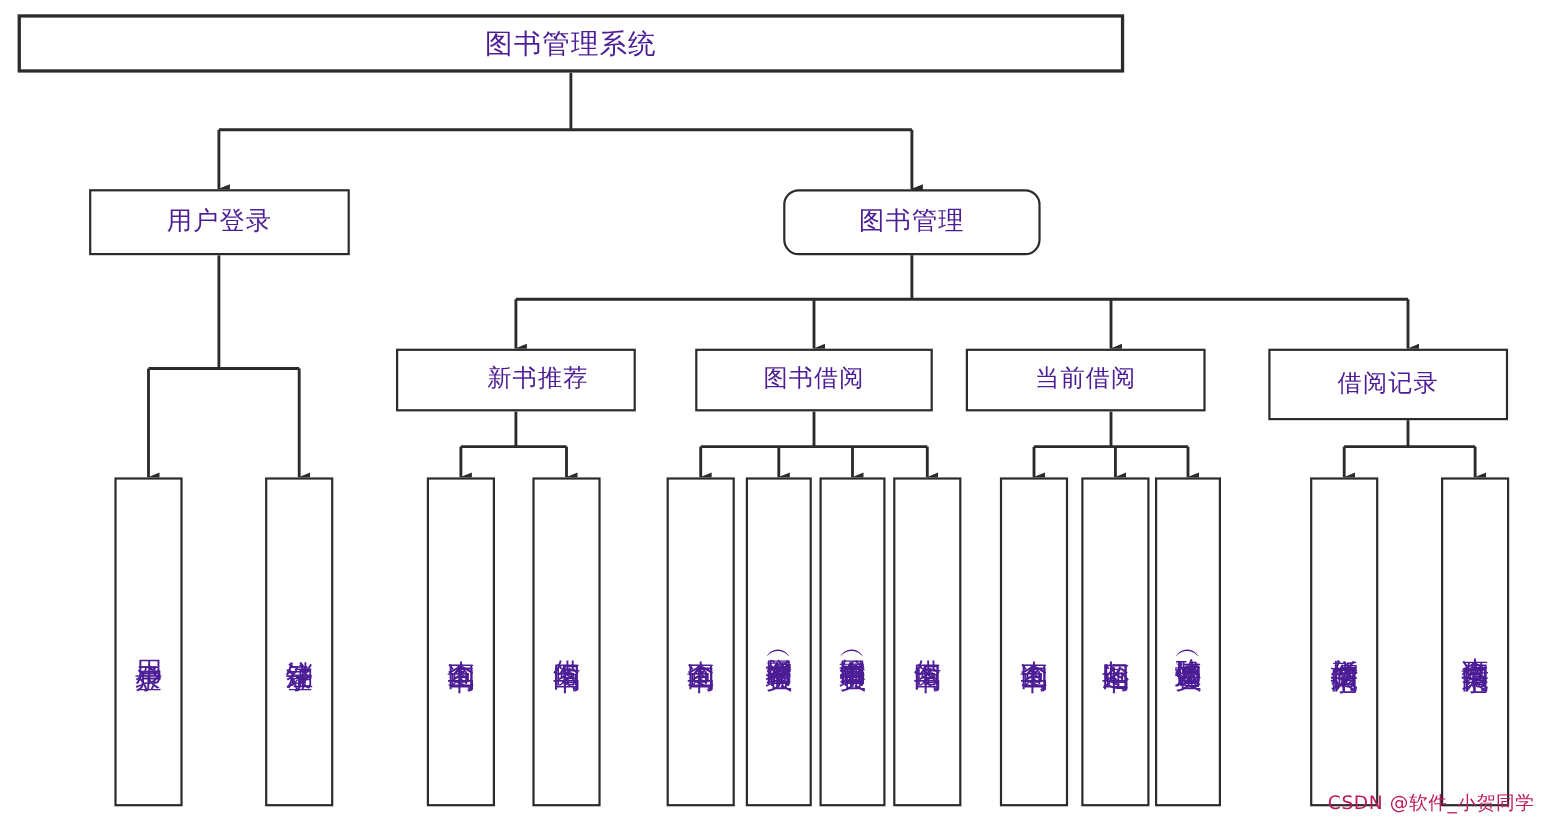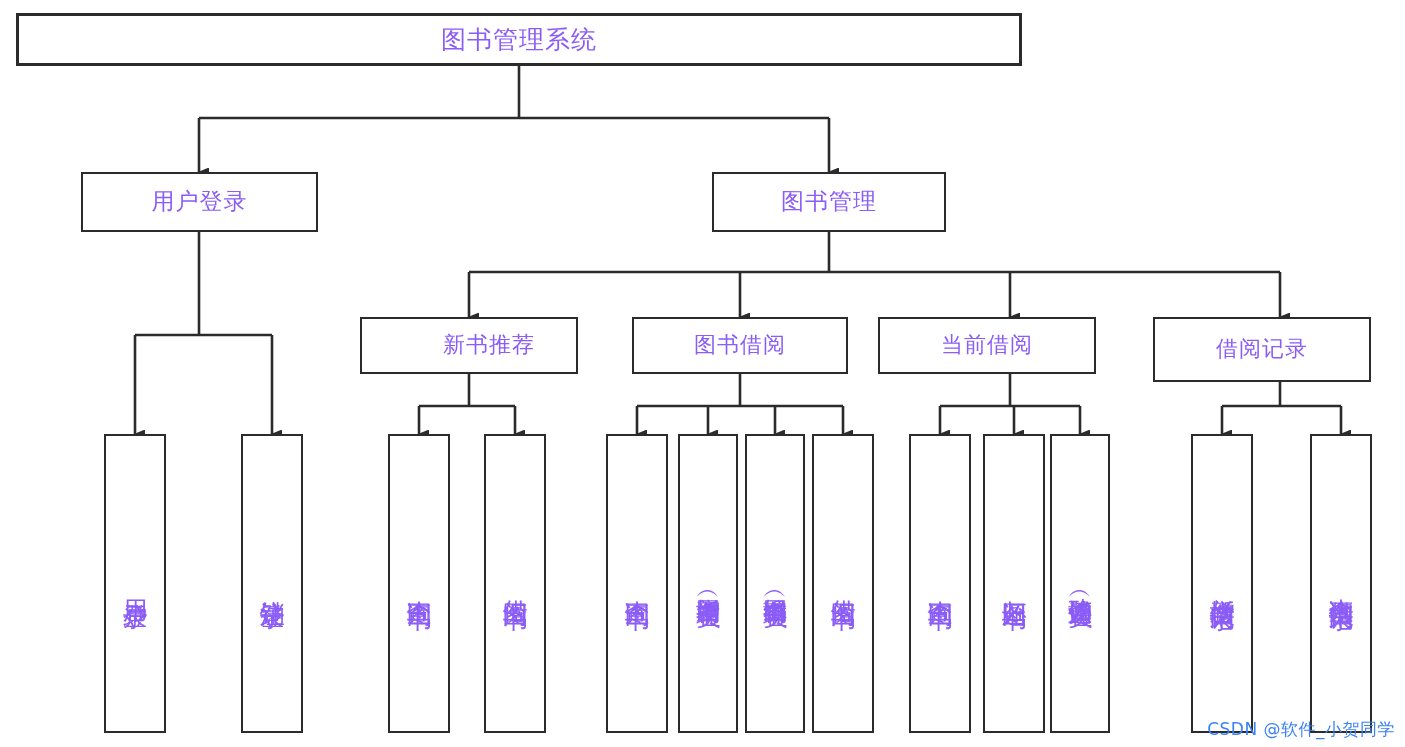--- a/index.html
+++ b/index.html
@@ -27,21 +27,21 @@
     pointer-events: none;
   }
   .node {
     position: absolute;
     box-sizing: border-box;
     background: #ffffff;
     border: 2.5px solid #2b2b2b;
     display: flex;
     align-items: center;
     justify-content: center;
-    color: #8b5cf6;
+    color: #4c1d95;
   }
   .node.level-0 {
     border-width: 3px;
   }
   .node-label {
     display: block;
     text-align: center;
     line-height: 1.12;
     letter-spacing: 1px;
     white-space: nowrap;
@@ -65,21 +65,21 @@
   }
   .node.leaf.long .node-label {
     font-size: 24px;
     letter-spacing: 1px;
   }
   .watermark {
     position: absolute;
     right: 10px;
     bottom: 6px;
     font-size: 17px;
-    color: #3b82f6;
+    color: #be185d;
     letter-spacing: 0.5px;
     white-space: nowrap;
     user-select: none;
   }
 </style>
 </head>
 <body>
 
 <div id="diagram-root">
 
@@ -126,21 +126,21 @@
       </g>
   </svg>
 
   <div id="node-layer">
       <div class="node level-0" style="left: 16px; top: 13px; width: 1006px; height: 53px;">
         <span class="node-label">图书管理系统</span>
       </div>
       <div class="node level-1" style="left: 81px; top: 172px; width: 237px; height: 60px;">
         <span class="node-label">用户登录</span>
       </div>
-      <div class="node level-1" style="left: 712px; top: 172px; width: 234px; height: 60px;">
+      <div class="node level-1" style="left: 712px; top: 172px; width: 234px; height: 60px; border-radius: 14px;">
         <span class="node-label">图书管理</span>
       </div>
       <div class="node level-2" style="left: 360px; top: 317px; width: 218px; height: 57px; padding-left: 40px;">
         <span class="node-label">新书推荐</span>
       </div>
       <div class="node level-2" style="left: 632px; top: 317px; width: 216px; height: 57px;">
         <span class="node-label">图书借阅</span>
       </div>
       <div class="node level-2" style="left: 878px; top: 317px; width: 218px; height: 57px;">
         <span class="node-label">当前借阅</span>

